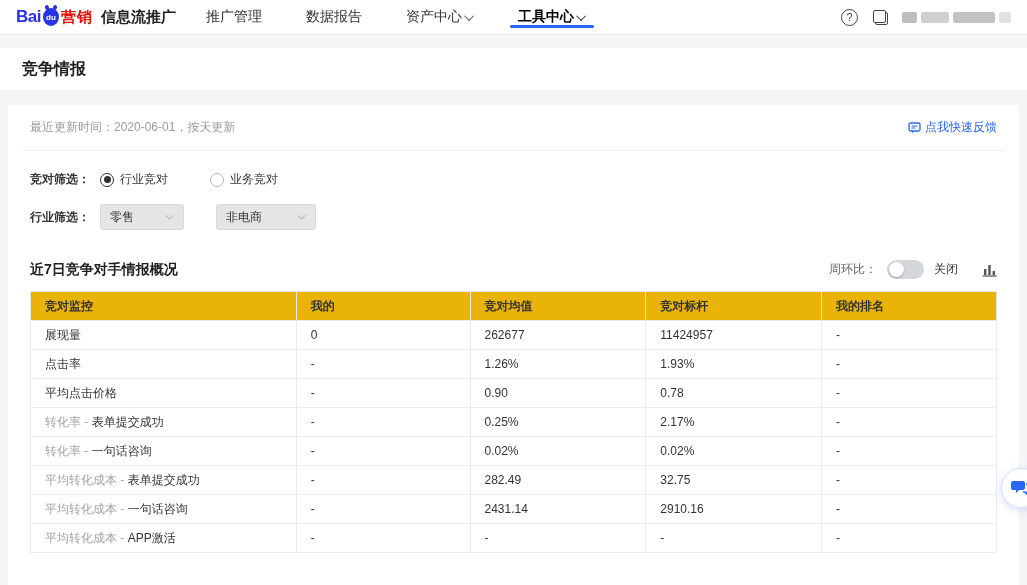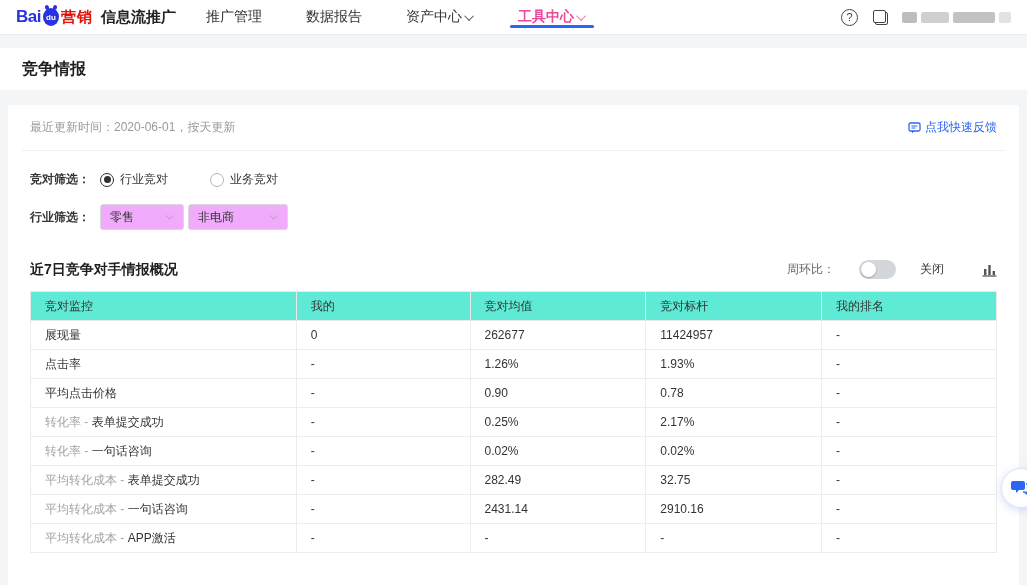--- a/index.html
+++ b/index.html
@@ -27,21 +27,21 @@
     content:""; position:absolute; width:4px; height:5px; border-radius:50%; background:#2932e1; top:-3px;
   }
   .logo-paw::before { left:2px; transform:rotate(-20deg); }
   .logo-paw::after { right:2px; transform:rotate(20deg); }
   .logo-brand { color:#e11309; font-weight:800; font-size:15px; letter-spacing:1px; }
   .product { font-size:15px; font-weight:700; color:#222; margin-left:8px; margin-right:26px; align-self:center; }
   .nav-item {
     display:flex; align-items:center; gap:5px; font-size:14px; color:#333;
     padding:0 4px; margin-right:36px; cursor:pointer; position:relative;
   }
-  .nav-item.active { color:#ec4899; font-weight:600; }
+  .nav-item.active { color:#000000; font-weight:600; }
   .nav-item.active::after {
     content:""; position:absolute; left:-4px; right:-4px; bottom:-1px; height:3px;
     background:#2b65f6; border-radius:2px;
   }
   .chev { width:7px; height:7px; border-left:1.5px solid currentColor; border-bottom:1.5px solid currentColor;
     transform:rotate(-45deg) translateY(-2px); display:inline-block; opacity:.8; }
   .nav-right { margin-left:auto; display:flex; align-items:center; gap:14px; }
   .icon-help {
     width:17px; height:17px; border:1.5px solid #444; border-radius:50%;
     display:flex; align-items:center; justify-content:center; font-size:11px; color:#444; cursor:pointer;
@@ -70,39 +70,39 @@
   .divider { border-bottom:1px solid #f0f0f0; }
   .filter-row { display:flex; align-items:center; margin:20px 8px 0; font-size:12px;text-align:center; }
   .filter-label { font-weight:700; color:#333; margin-right:10px; }
   .radio-opt { display:flex; align-items:center; gap:6px; margin-right:42px; cursor:pointer; color:#333; }
   .radio-circle { width:14px; height:14px; border:1px solid #b5b5b5; border-radius:50%; position:relative; background:#fff; }
   .radio-opt.checked .radio-circle { border:1.5px solid #2f2f2f; }
   .radio-opt.checked .radio-circle::after {
     content:""; position:absolute; inset:2.5px; border-radius:50%; background:#2f2f2f;
   }
   .select-box {
-    height:26px; border:1px solid #d9d9d9; border-radius:3px; background:#f0abfc;
+    height:26px; border:1px solid #d9d9d9; border-radius:3px; background:#e5e5e5;
     display:flex; align-items:center; justify-content:space-between;
-    padding:0 9px; font-size:12px; color:#333; cursor:pointer; margin-right:4px;
+    padding:0 9px; font-size:12px; color:#333; cursor:pointer; margin-right:32px;
   }
   .select-box .chev { border-color:#a9a9a9; width:6px; height:6px; }
   .sel-1 { width:84px; }
   .sel-2 { width:100px; }
   .section-row { display:flex; align-items:center; justify-content:space-between; margin:30px 8px 0; }
   .section-title { font-size:14px; font-weight:700; color:#1f1f1f; }
-  .section-tools { display:flex; align-items:center; gap:24px;text-align:center; }
+  .section-tools { display:flex; align-items:center; gap:10px;text-align:center; }
   .wow-label { font-size:12px; color:#666; }
   .toggle { width:37px; height:19px; border-radius:10px; background:#d3d6da; position:relative; cursor:pointer; }
   .toggle .knob { position:absolute; left:2px; top:2px; width:15px; height:15px; border-radius:50%; background:#fff; box-shadow:0 1px 2px rgba(0,0,0,.25); }
   .wow-state { font-size:12px; color:#333; }
   .chart-btn { margin-left:14px; cursor:pointer; display:flex; align-items:center; }
   
   table { width:100%; border-collapse:collapse; margin:12px 8px 0; width:calc(100% - 16px); font-size:12px; }
   th, td { border:1px solid #ececec; height:29px; padding:0 0 0 14px; text-align:left; vertical-align:middle; white-space:nowrap; }
-  thead th { background:#5eead4; font-weight:400; color:#333; border-color:#e9e9e9; }
+  thead th { background:#eab308; font-weight:700; color:#333; border-color:#e9e9e9; }
   td { color:#333; }
   td .prefix { color:#a3a3a3; }
   col.c0 { width:27.5%; } col.c1 { width:18%; } col.c2 { width:18.2%; } col.c3 { width:18.2%; } col.c4 { width:18.1%; }
   
   .float-chat {
     position:absolute; top:468px; left:1001px; width:40px; height:40px; border-radius:50%;
     background:#fff; border:1px solid #d7e4ff; box-shadow:0 2px 8px rgba(40,80,200,.18);
     display:flex; align-items:center; justify-content:center; cursor:pointer; z-index:5;
   }
 </style>

